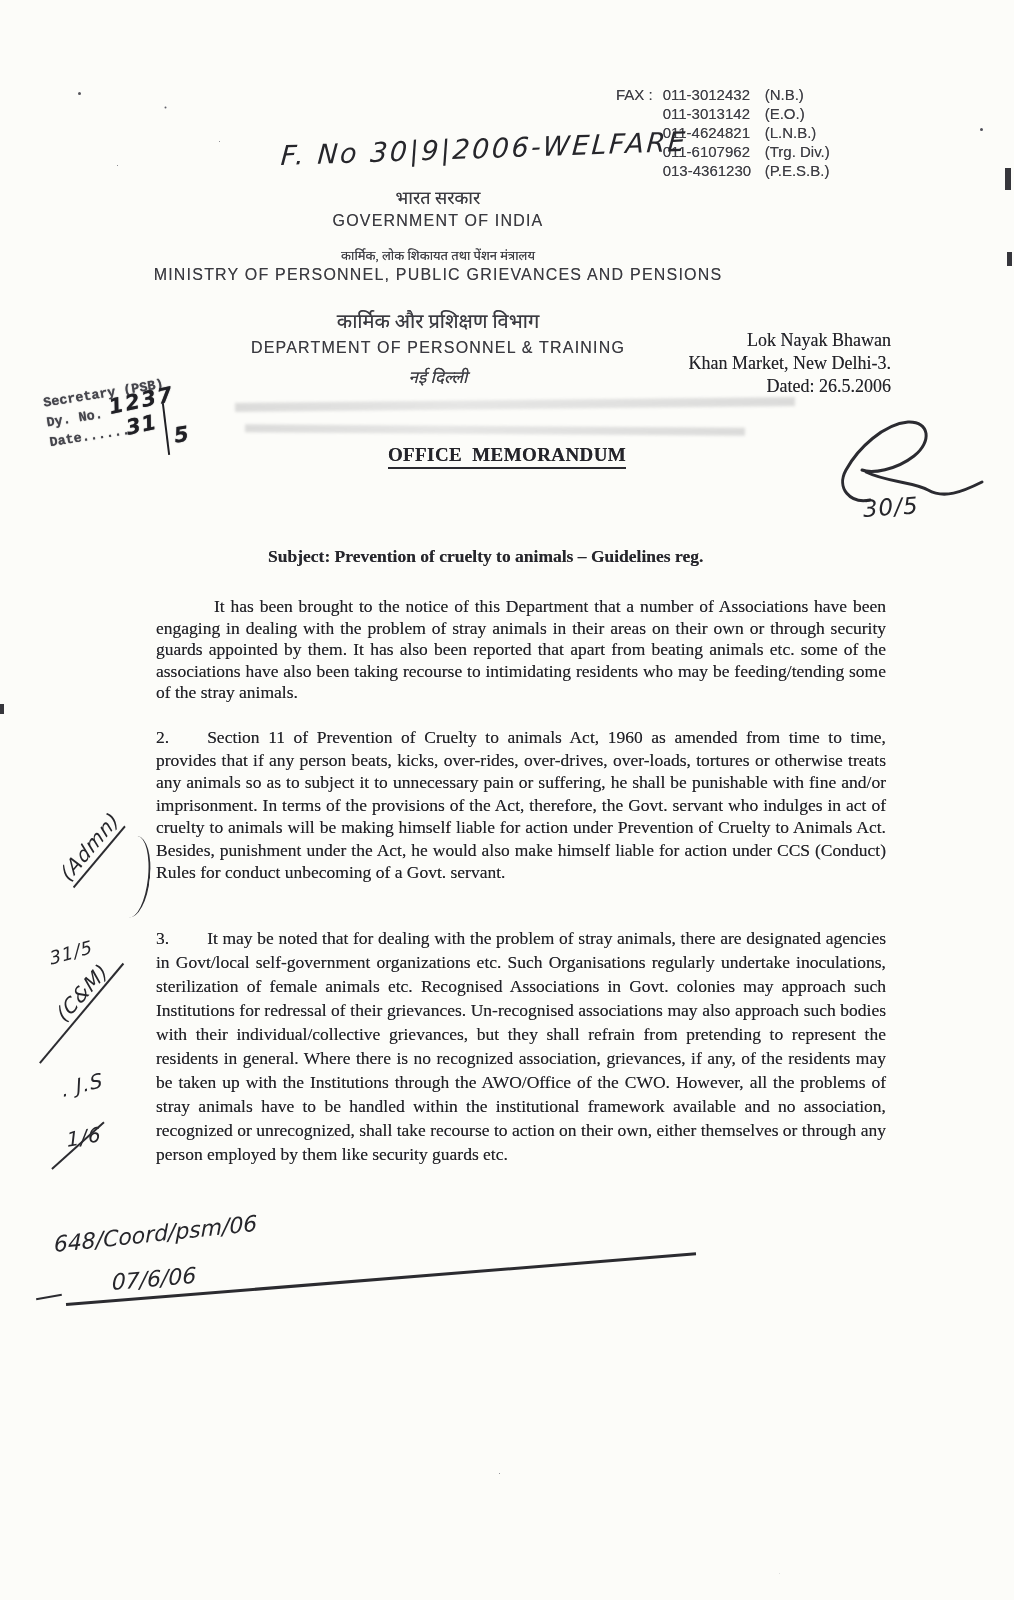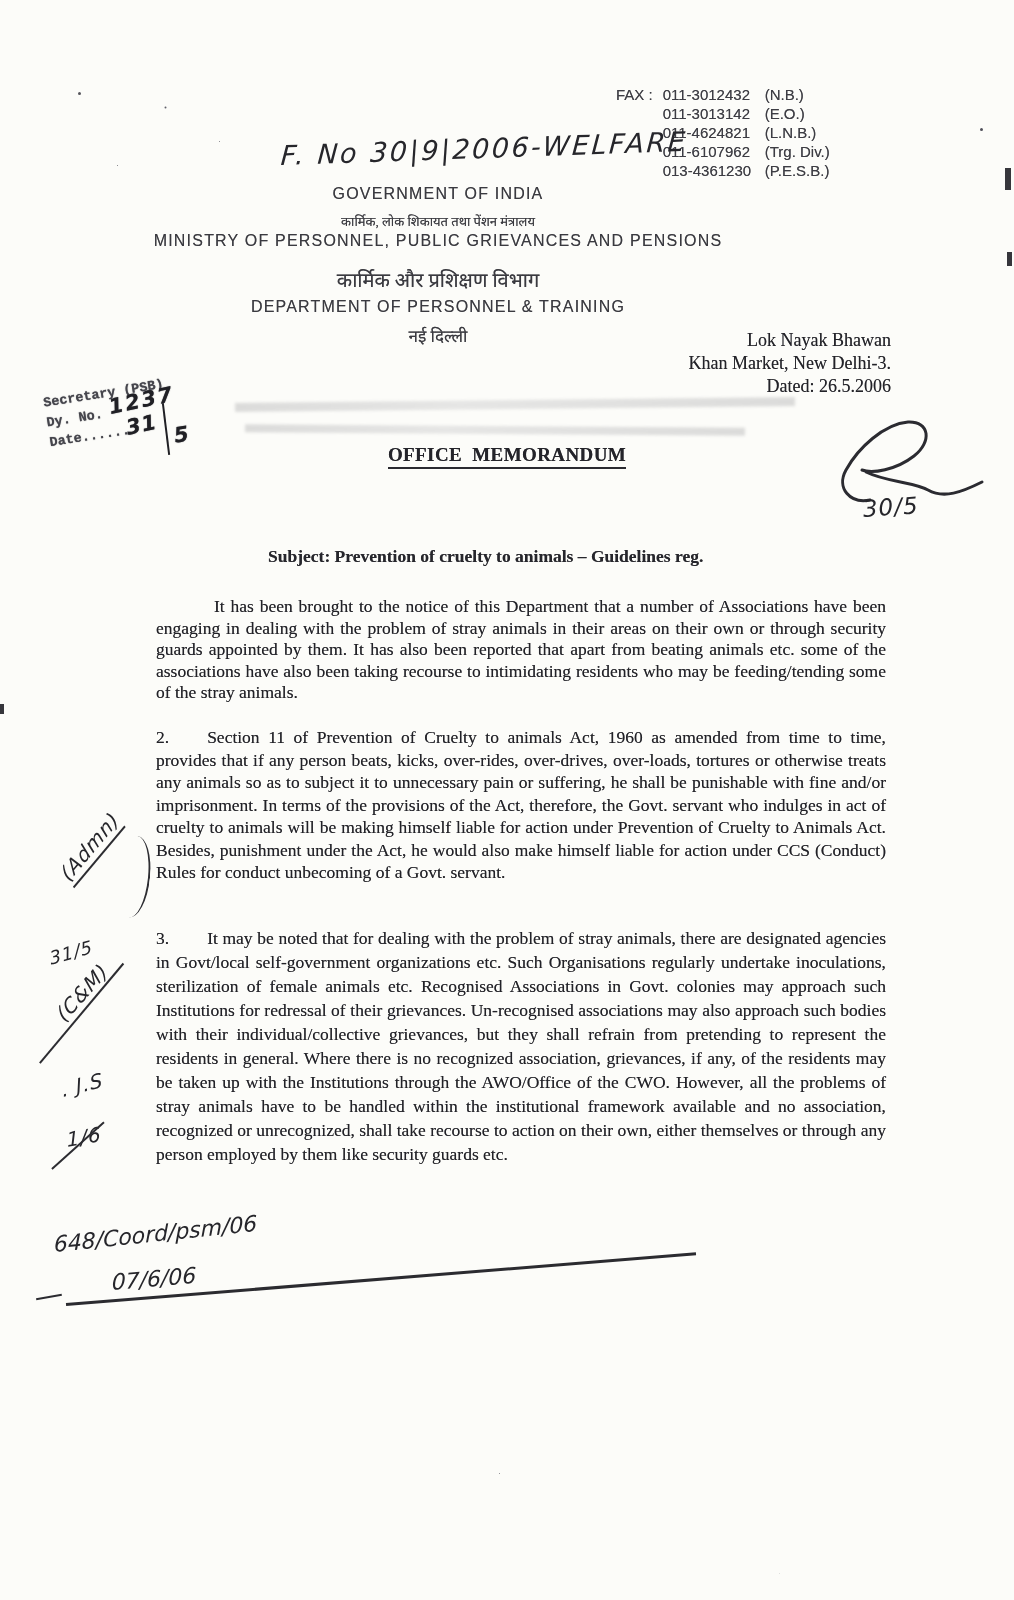--- a/index.html
+++ b/index.html
@@ -24,26 +24,26 @@
   .fax-line{white-space:nowrap;}
   .fax-num{display:inline-block;width:102px;}
   .header{
     position:absolute;left:88px;top:185px;width:700px;
     text-align:center;color:#3a3a40;
     text-shadow:0 0 .5px rgba(40,40,45,.55);
   }
   .h-hi{font-family:"Liberation Serif",serif;}
   .h-en{font-family:"Liberation Sans",sans-serif;letter-spacing:1.2px;}
   .h1{font-size:18px;margin-bottom:3px;}
-  .h2{font-size:16px;margin-bottom:9px;}
+  .h2{font-size:16px;margin-bottom:16px;}
   .h3{font-size:13px;margin-bottom:2px;}
-  .h4{font-size:16px;margin-bottom:16px;}
+  .h4{font-size:16px;margin-bottom:23px;}
   .h5{font-size:20px;margin-bottom:5px;}
   .h6{font-size:16px;margin-bottom:8px;}
-  .h7{font-size:17px;margin-bottom:7px;}
+  .h7{font-size:17px;margin-bottom:7px;font-style:italic;}
   .h8{font-size:15px;letter-spacing:2px;}
   .address{
     position:absolute;right:123px;top:329px;
     text-align:right;font-size:18px;line-height:23px;color:#232329;
     text-shadow:0 0 .5px rgba(30,30,35,.5);
   }
   .title-wrap{position:absolute;left:0;top:444px;width:100%;text-align:center;}
   .title{
     display:inline-block;font-size:19px;font-weight:bold;
     letter-spacing:.4px;word-spacing:5px;
@@ -141,20 +141,21 @@
       <div class="fax-line"><span class="fax-num">011-3013142</span><span>(E.O.)</span></div>
       <div class="fax-line"><span class="fax-num">011-4624821</span><span>(L.N.B.)</span></div>
       <div class="fax-line"><span class="fax-num">011-6107962</span><span>(Trg. Div.)</span></div>
       <div class="fax-line"><span class="fax-num">013-4361230</span><span>(P.E.S.B.)</span></div>
     </div>
   </div>
 
   <div class="hand fno">F. No 30|9|2006-WELFARE</div>
 
   <div class="header">
+    <div class="h-hi h1">भारत सरकार</div>
     <div class="h-en h2">GOVERNMENT OF INDIA</div>
     <div class="h-hi h3">कार्मिक, लोक शिकायत तथा पेंशन मंत्रालय</div>
     <div class="h-en h4">MINISTRY OF PERSONNEL, PUBLIC GRIEVANCES AND PENSIONS</div>
     <div class="h-hi h5">कार्मिक और प्रशिक्षण विभाग</div>
     <div class="h-en h6">DEPARTMENT OF PERSONNEL &amp; TRAINING</div>
     <div class="h-hi h7">नई दिल्ली</div>
   </div>
 
   <div class="address">
     <div>Lok Nayak Bhawan</div>

